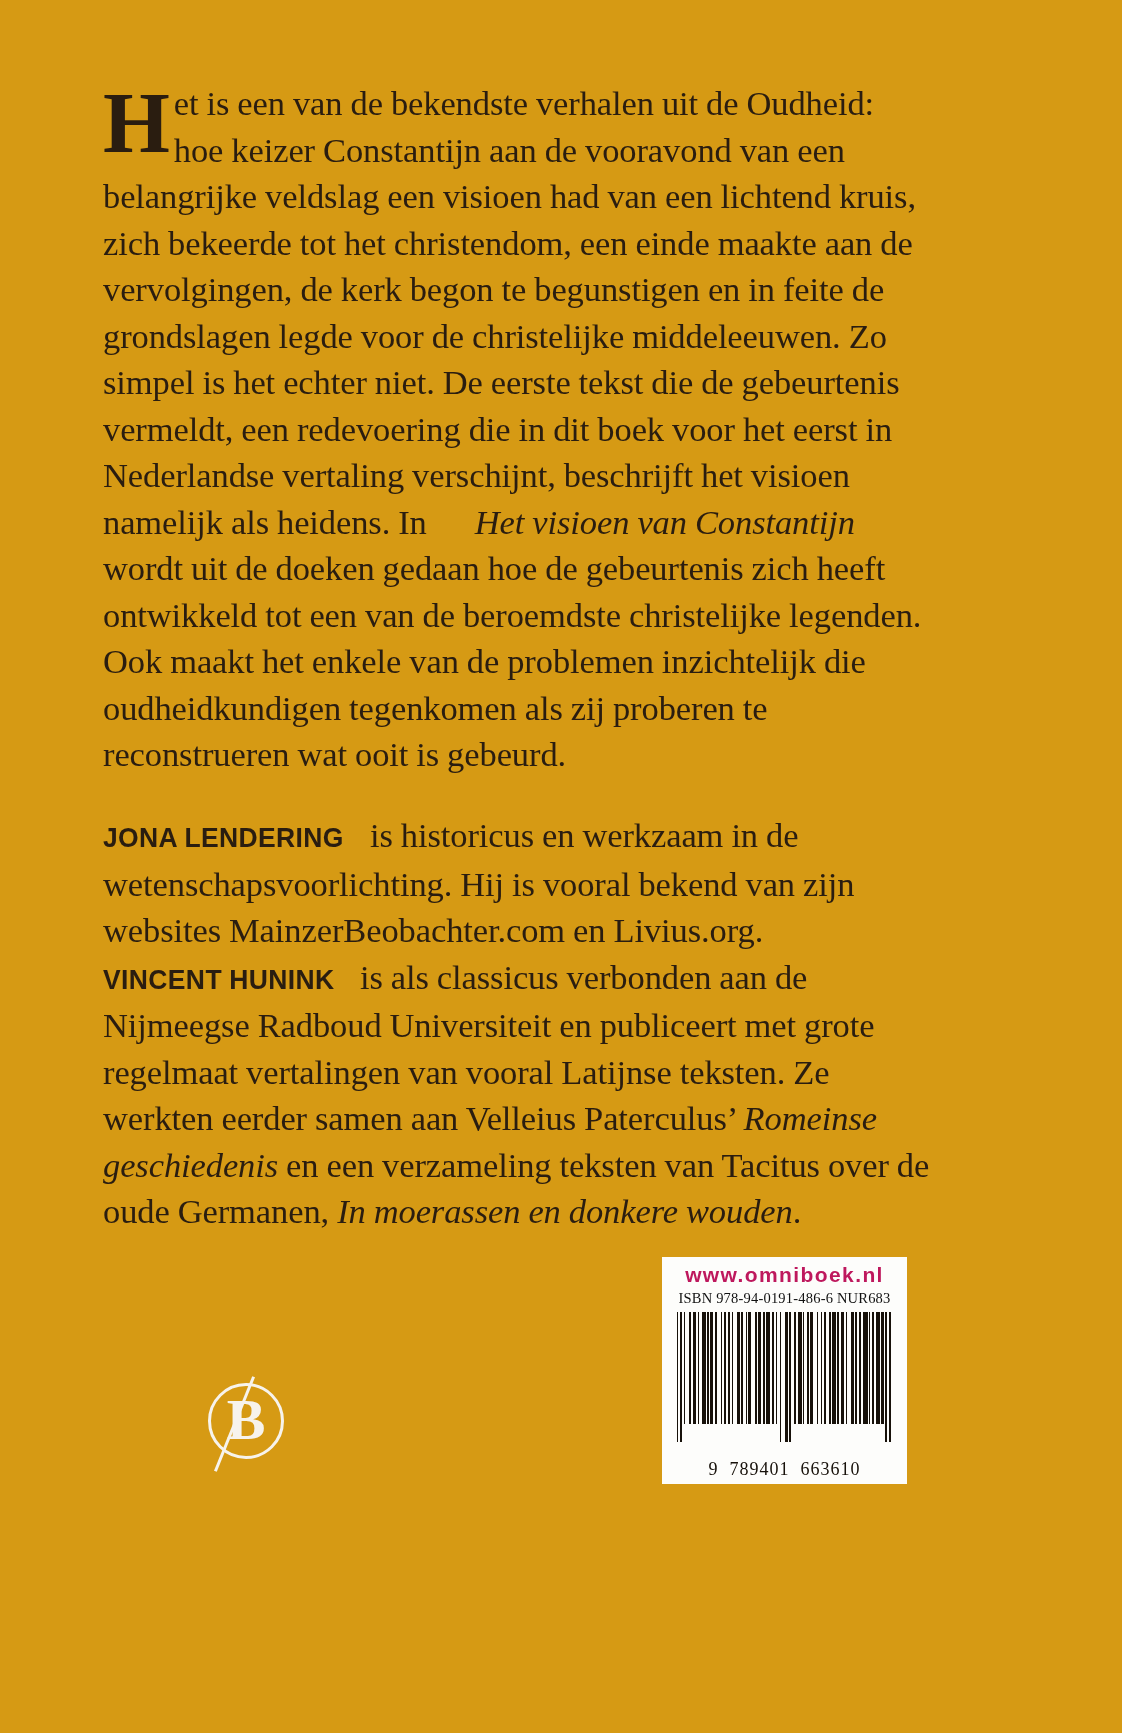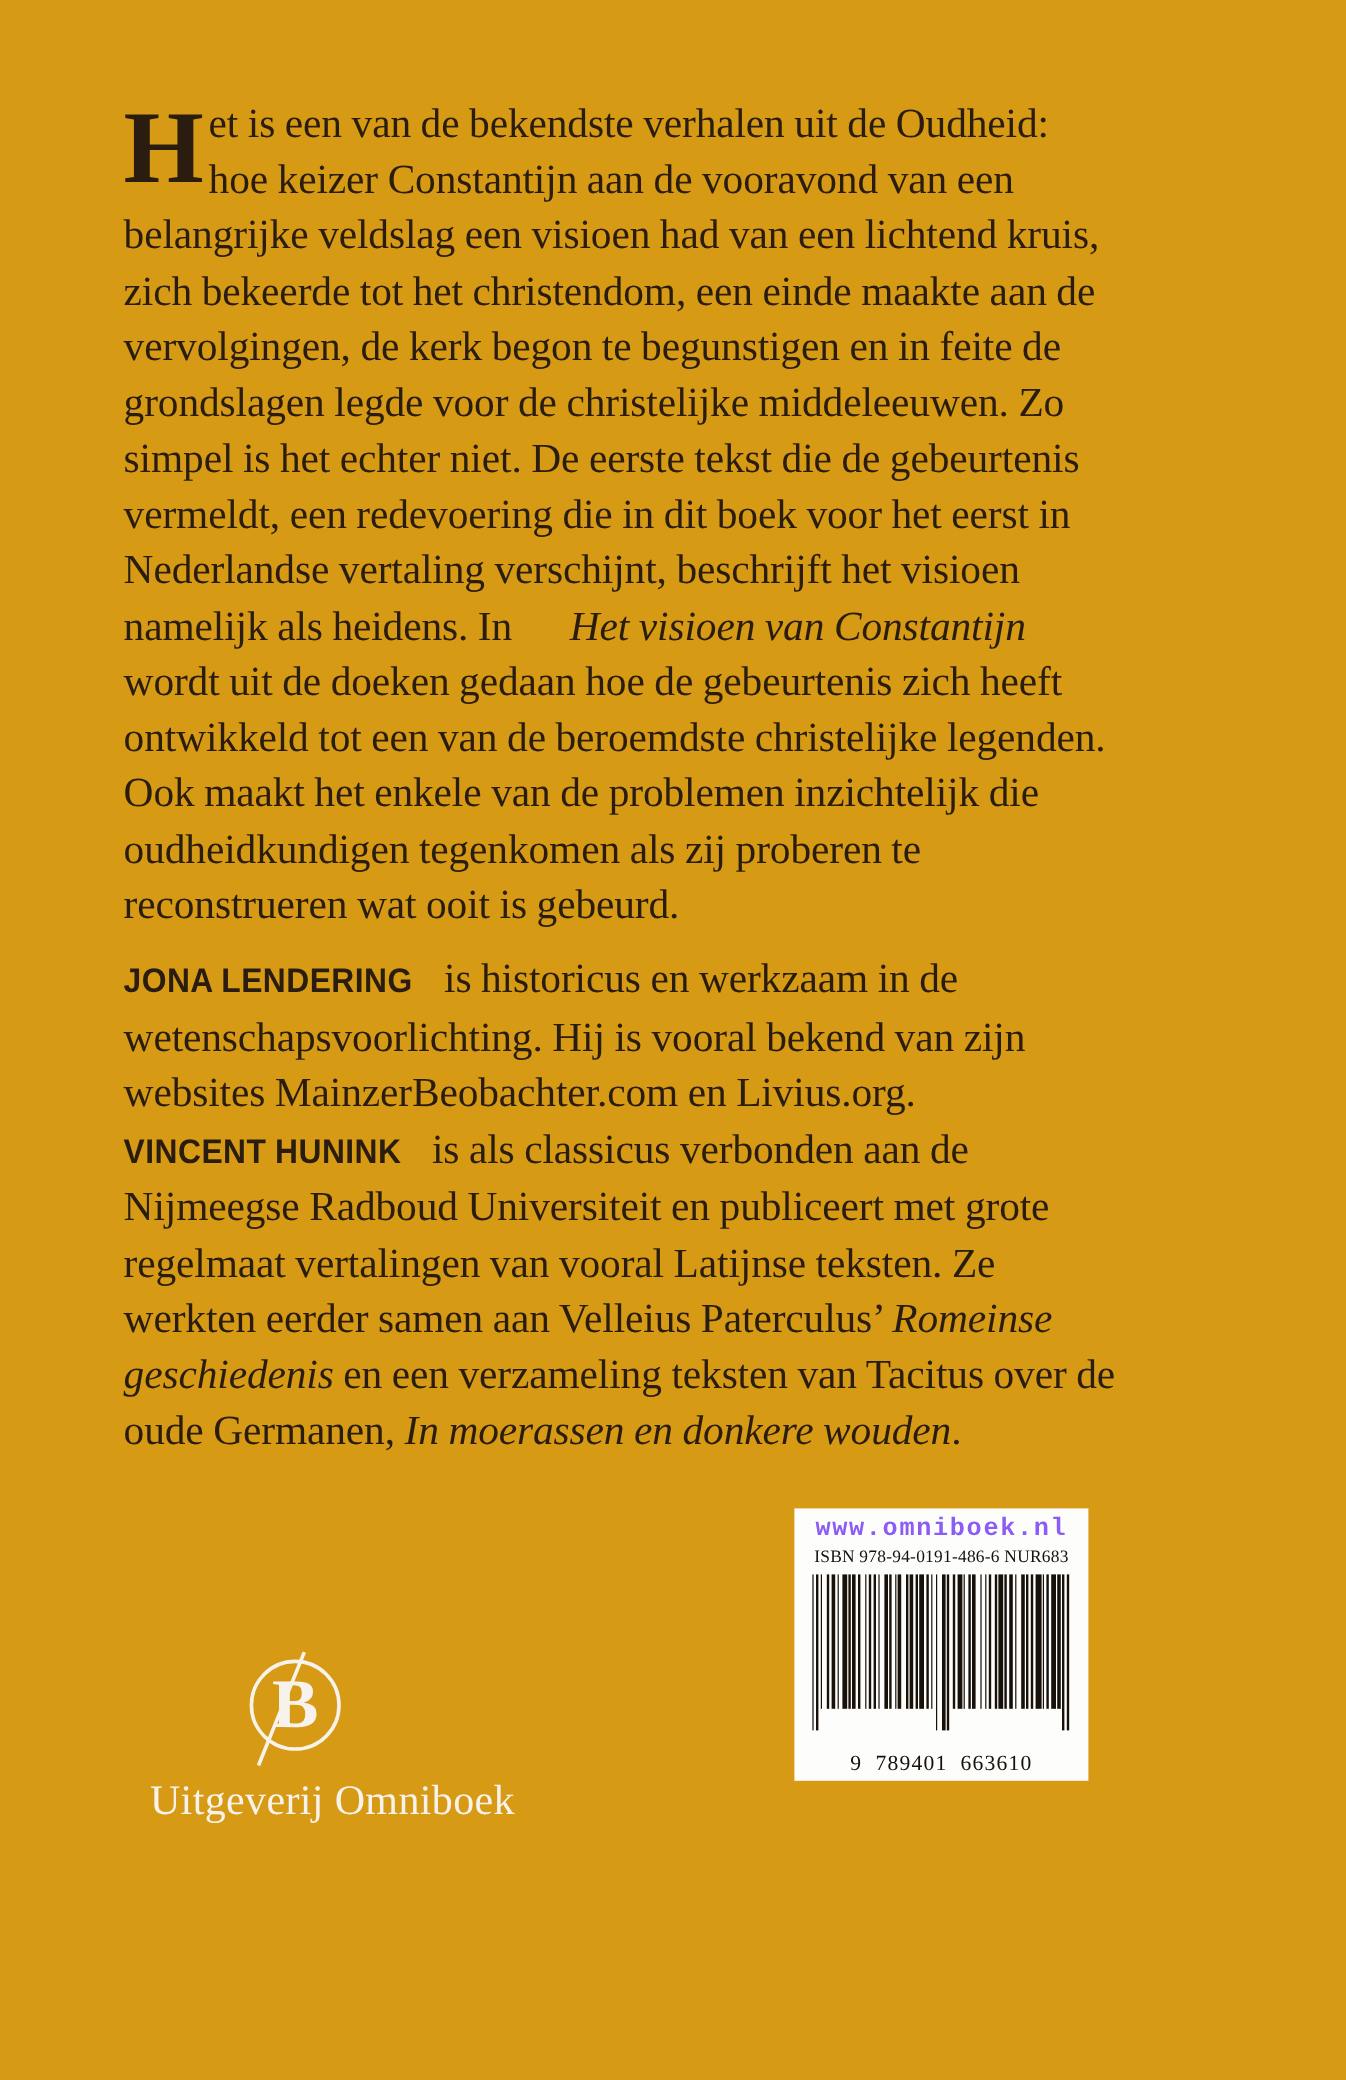--- a/index.html
+++ b/index.html
@@ -45,21 +45,21 @@
     margin: 6px 4px 0 0;
     color: #2a1d10;
   }
 
   .blurb em { font-style: italic; margin-left: 40px; }
 
   
   .bio {
     position: absolute;
     left: 103px;
-    top: 793px;
+    top: 812px;
     width: 828px;
     color: #2a1d10;
     font-size: 34.5px;
     line-height: 46.5px;
     letter-spacing: -0.1px;
     word-spacing: -0.5px;
   }
   .bio p { margin: 0; }
   .bio em { font-style: italic; }
 
@@ -129,26 +129,26 @@
     top: 1257px;
     width: 245px;
     height: 227px;
     background: #fdfdfb;
     box-sizing: border-box;
     padding: 6px 0 0 0;
     overflow: hidden;
   }
   .bc-url {
     text-align: center;
-    font-family: Liberation Mono, monospace;
+    font-family: Liberation Sans, sans-serif;
     font-weight: 700;
     font-size: 21px;
     line-height: 24px;
     letter-spacing: 1.4px;
-    color: #8b5cf6;
+    color: #be185d;
   }
   .bc-isbn {
     text-align: center;
     font-family: "Liberation Serif", serif;
     font-size: 14.5px;
     line-height: 18px;
     letter-spacing: 0.2px;
     color: #111;
     margin-top: 2px;
   }
@@ -185,21 +185,20 @@
 
   <div class="bio">
     <p><span class="name">JONA LENDERING</span><span> is historicus en werkzaam in de wetenschapsvoorlichting. Hij is vooral bekend van zijn websites MainzerBeobachter.com en Livius.org. </span><span class="name">VINCENT HUNINK</span><span> is als classicus verbonden aan de Nijmeegse Radboud Universiteit en publiceert met grote regelmaat vertalingen van vooral Latijnse teksten. Ze werkten eerder samen aan Velleius Paterculus’ </span><em>Romeinse geschiedenis</em><span> en een verzameling teksten van Tacitus over de oude Germanen, </span><em>In moerassen en donkere wouden</em><span>.</span></p>
   </div>
 
   <div class="publisher">
     <div class="logo-mark">
       <div class="b-glyph">B</div>
       <div class="b-slash"></div>
     </div>
-    <div class="publisher-name">Uitgeverij Omniboek</div>
   </div>
 
   <div class="barcode-box">
     <div class="bc-url">www.omniboek.nl</div>
     <div class="bc-isbn">ISBN 978-94-0191-486-6 NUR683</div>
     <div class="bc-bars">
         <span style="width: 2px;"></span>
         <span class="g" style="width: 2px;"></span>
         <span style="width: 4px;"></span>
         <span class="g" style="width: 2px;"></span>

